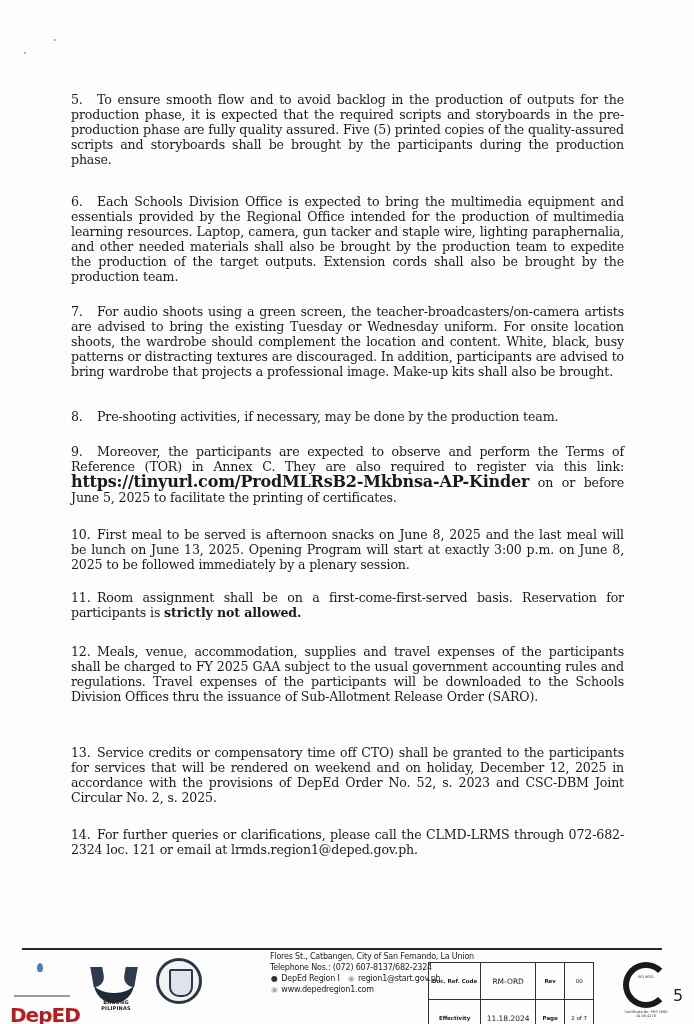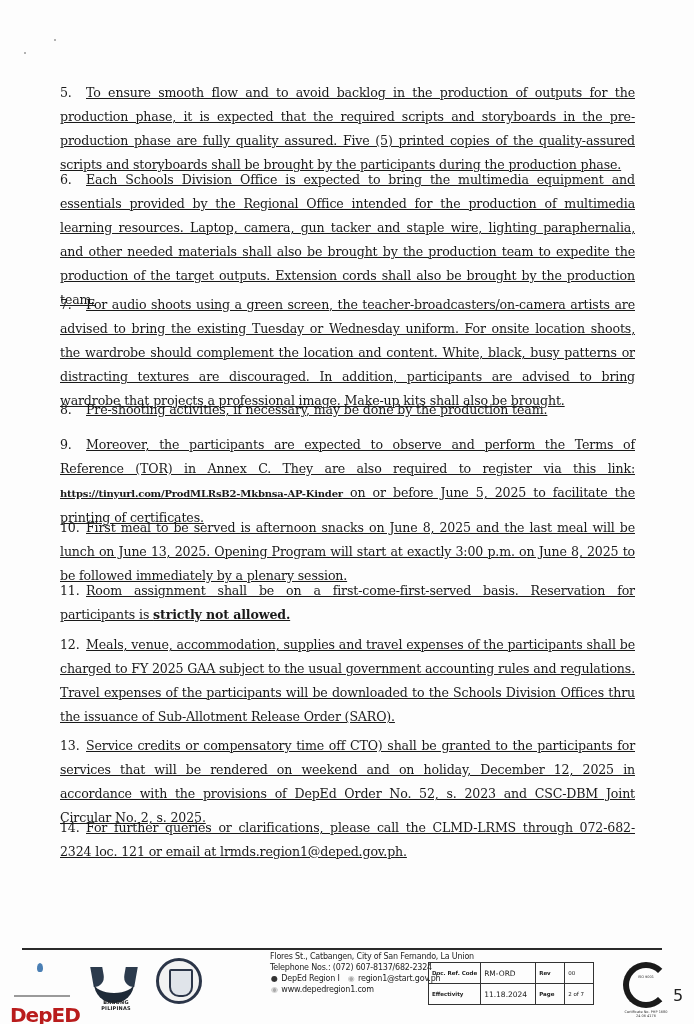--- a/index.html
+++ b/index.html
@@ -1,24 +1,24 @@
 <!DOCTYPE html>
 <html><head>
 <meta charset="utf-8">
 <style>
   html, body { margin: 0; padding: 0; background: #ffffff; }
   body { width: 694px; height: 1024px; position: relative; overflow: hidden; font-family: "DejaVu Serif", serif; color: #1a1a1a; }
   .page { position: absolute; left: 0; top: 0; width: 694px; height: 1024px; background: #fdfdfd; }
   .content { position: absolute; left: 56px; top: 77px; width: 583px; }
-  .para { font-size: 12.6px; line-height: 24px; text-align: justify; margin: 4px; letter-spacing: -0.15px; text-decoration: underline; }
+  .para { font-size: 12.6px; line-height: 15px; text-align: justify; margin: 15px; letter-spacing: -0.15px; }
   .para .num { display: inline-block; min-width: 26px; }
   .para b { font-weight: bold; }
-  .link { font-weight: bold; font-size: 10px; letter-spacing: -0.2px; }
+  .link { font-weight: bold; font-size: 16px; letter-spacing: -0.2px; }
   .p5 { position: absolute; top: 0; }
-  .p6 { position: absolute; top: 87px; }
+  .p6 { position: absolute; top: 102px; }
   .p7 { position: absolute; top: 212px; }
   .p8 { position: absolute; top: 317px; }
   .p9 { position: absolute; top: 352px; }
   .p10 { position: absolute; top: 435px; }
   .p11 { position: absolute; top: 498px; }
   .p12 { position: absolute; top: 552px; }
   .p13 { position: absolute; top: 653px; }
   .p14 { position: absolute; top: 735px; }
 
   .footer-rule { position: absolute; left: 22px; top: 948px; width: 640px; height: 2px; background: #2a2a2a; }
@@ -34,21 +34,21 @@
   .logo-bagong .txt { position: absolute; left: -2px; top: 34px; width: 56px; font-family: "DejaVu Sans", sans-serif; font-size: 5px; font-weight: bold; text-align: center; color: #222; letter-spacing: 0.2px; }
   .logo-seal { left: 156px; top: 958px; width: 46px; height: 46px; border-radius: 50%; border: 3px solid #2b3548; box-sizing: border-box; background: #f2f2f2; }
   .logo-seal .inner { position: absolute; left: 10px; top: 8px; width: 20px; height: 24px; border: 2px solid #2b3548; border-radius: 2px 2px 10px 10px; background: #e0e4ea; }
 
   .addr { position: absolute; left: 222px; top: 951px; font-family: "DejaVu Sans", sans-serif; font-size: 8px; line-height: 11px; color: #222; letter-spacing: -0.2px; }
   .addr .row { white-space: nowrap; padding-left: 48px; }
   .addr .ico { display: inline-block; width: 9px; text-align: center; font-size: 8px; color: #333; }
   .addr .ico.globe { color: #aaa; }
 
   table.docref { position: absolute; left: 428px; top: 962px; border-collapse: collapse; font-family: "DejaVu Sans", sans-serif; }
-  table.docref td { border: 1px solid #333; height: 12px; padding: 4px 3px; white-space: nowrap; }
+  table.docref td { border: 1px solid #333; height: 12px; padding: 12px 3px; text-align: center; white-space: nowrap; }
   table.docref td.lbl { font-size: 5.5px; font-weight: bold; color: #222; }
   table.docref td.val { font-size: 7.5px; color: #222; }
   table.docref td.c1 { width: 40px; }
   table.docref td.c2 { width: 48px; }
   table.docref td.c3 { width: 22px; }
   table.docref td.c4 { width: 22px; font-size: 5.5px; }
 
   .iso { position: absolute; left: 623px; top: 962px; width: 46px; height: 46px; }
   .iso .ring { position: absolute; left: 0; top: 0; width: 34px; height: 34px; border: 6px solid #1a1a1a; border-right-color: transparent; border-radius: 50%; }
   .iso .mid { position: absolute; left: 12px; top: 13px; width: 22px; height: 20px; font-family: "DejaVu Sans", sans-serif; font-size: 3.5px; text-align: center; color: #333; }

